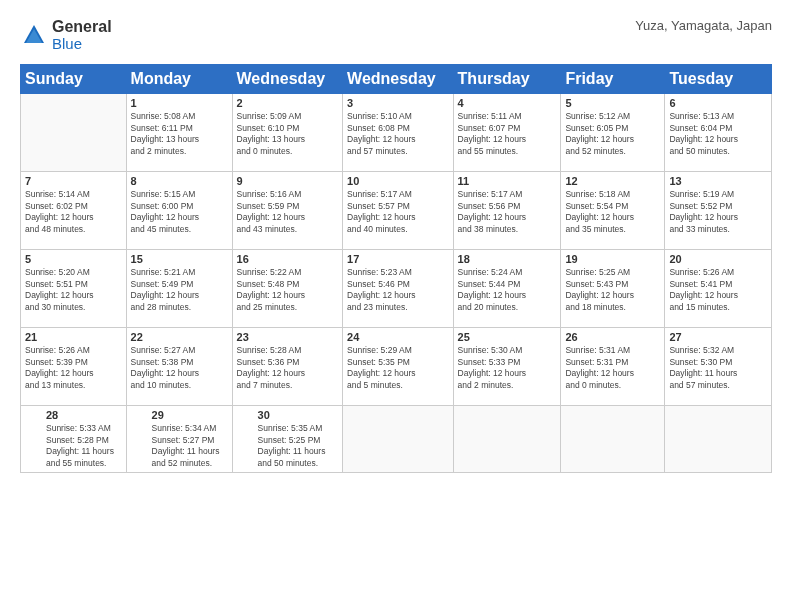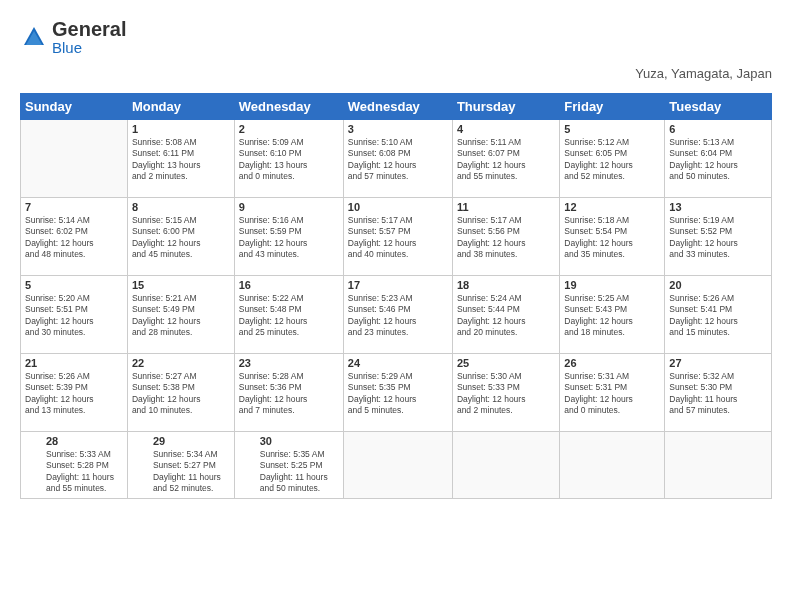--- a/index.html
+++ b/index.html
@@ -26,21 +26,21 @@
       display: flex;
       align-items: center;
       gap: 4px;
     }
     .logo-text {
       display: flex;
       flex-direction: column;
       line-height: 1.1;
     }
     .logo-general {
-      font-size: 20px;
+      font-size: 16px;
       font-weight: bold;
       color: #333;
     }
     .logo-blue {
       font-size: 15px;
       font-weight: normal;
       color: #1a6bbf;
     }
     .logo-icon {
       width: 28px;
@@ -51,33 +51,32 @@
     }
     .month-title {
       font-size: 32px;
       font-weight: bold;
       color: #333;
       line-height: 1.1;
     }
     .subtitle {
       font-size: 13px;
       color: #555;
-      margin-top: 48px;
     }
     .calendar {
       width: 100%;
       border-collapse: collapse;
       font-size: 9.5px;
     }
     .calendar thead th {
       background: #2d6fc4;
       color: #fff;
       padding: 5px 4px;
       text-align: left;
-      font-size: 13px;
+      font-size: 16px;
       border: 1px solid #2d6fc4;
     }
     .calendar tbody td {
       border: 1px solid #ccc;
       vertical-align: top;
       padding: 3px 4px;
       width: 113px;
       height: 78px;
     }
     .day-num {

